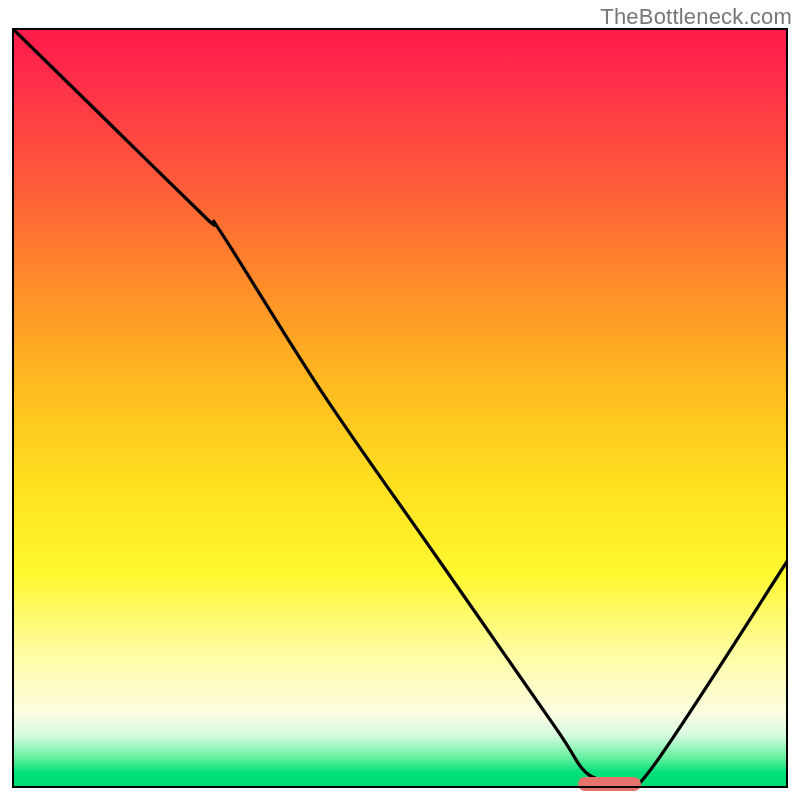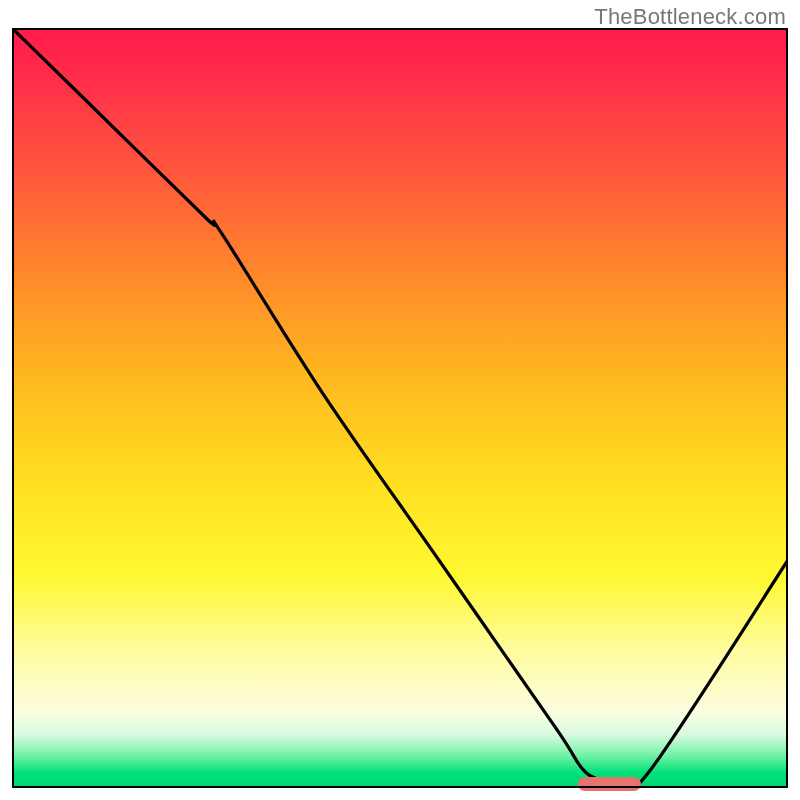--- a/index.html
+++ b/index.html
@@ -47,21 +47,21 @@
     left: 0;
     top: 0;
     right: 0;
     bottom: 0;
     border: 2px solid #000;
     pointer-events: none;
   }
   .watermark {
     position: absolute;
     top: 4px;
-    right: 14px;
+    right: 8px;
     color: #777;
     font-size: 22px;
     letter-spacing: 0.2px;
   }
   .curve {
     position: absolute;
     left: 0;
     top: 0;
     width: 100%;
     height: 100%;

